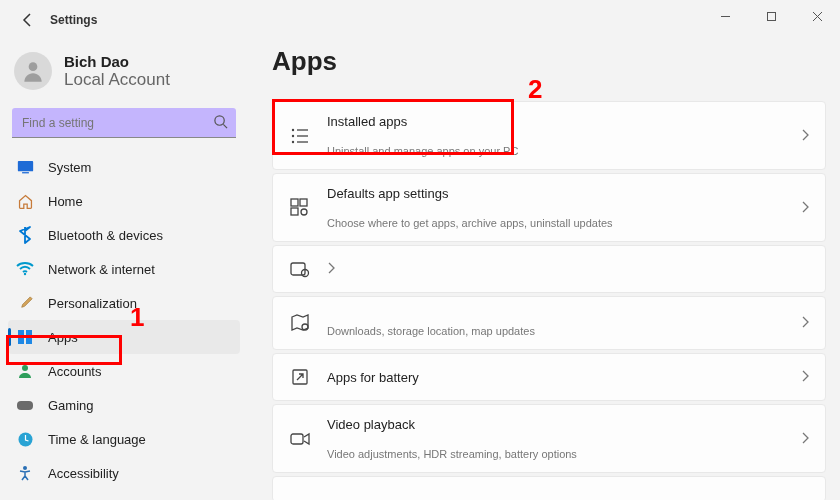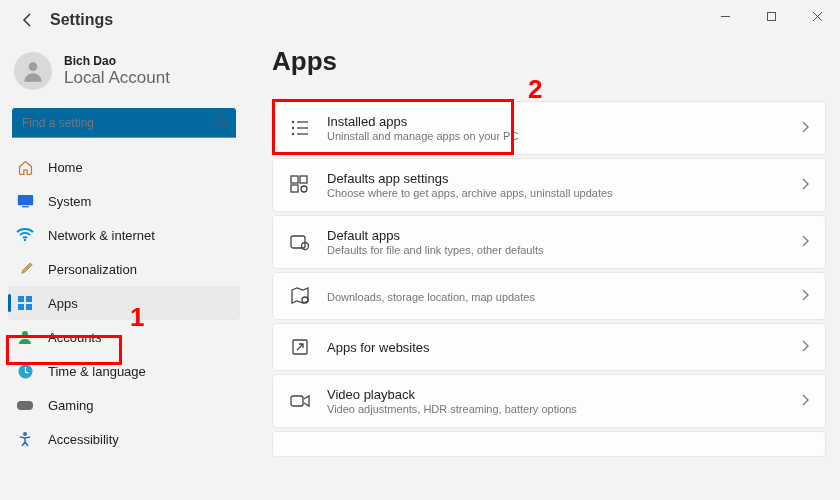--- a/index.html
+++ b/index.html
@@ -1,45 +1,45 @@
 <!DOCTYPE html>
 <html><head>
 <meta charset="utf-8">
 <style>
 *{box-sizing:border-box;margin:0;padding:0;font-family:"Segoe UI",Arial,sans-serif}
 body{width:840px;height:500px;background:#f3f3f3;overflow:hidden;position:relative}
 .win-controls{position:absolute;top:0;right:0;display:flex}
 .win-btn{width:46px;height:32px;display:flex;align-items:center;justify-content:center;color:#555}
 .titlebar{display:flex;align-items:center;height:40px;padding:0 12px}
 .back-btn{width:32px;height:32px;display:flex;align-items:center;justify-content:center;color:#444;cursor:pointer}
-.app-title{font-size:16px;font-weight:600;color:#333;margin-left:6px}
+.app-title{font-size:12px;font-weight:600;color:#333;margin-left:6px}
 .layout{display:flex;height:460px}
 .sidebar{width:248px;padding:4px 8px 0 8px}
 .profile{display:flex;align-items:center;padding:8px 6px 14px 6px}
 .avatar{width:38px;height:38px;border-radius:50%;background:#d9d9d9;display:flex;align-items:center;justify-content:center}
 .avatar svg{width:26px;height:26px;fill:#9e9e9e}
 .profile-text{margin-left:12px}
-.profile-name{font-size:12px;font-weight:600;color:#222}
+.profile-name{font-size:15px;font-weight:600;color:#222}
 .profile-sub{font-size:17px;color:#666}
 .search{position:relative;margin:4px 4px 12px 4px}
-.search input{width:100%;height:30px;border:none;border-bottom:1px solid #888;background:#0369a1;padding:0 30px 0 10px;font-size:12px;outline:none;border-radius:3px 3px 0 0}
+.search input{width:100%;height:30px;border:none;border-bottom:1px solid #888;background:#c4b5fd;padding:0 30px 0 10px;font-size:12px;outline:none;border-radius:3px 3px 0 0}
 .search .sicon{position:absolute;right:8px;top:6px;color:#555}
 .nav{list-style:none;margin-top:4px}
 .nav-item{display:flex;align-items:center;height:34px;padding:0 8px;border-radius:4px;font-size:13px;color:#222;cursor:pointer;position:relative}
 .nav-item.selected{background:#e9e9e9}
 .nav-item.selected::before{content:"";position:absolute;left:0;top:8px;bottom:8px;width:3px;background:#0067c0;border-radius:2px}
 .nav-icon{width:18px;height:18px;margin-right:14px;display:flex;align-items:center;justify-content:center}
 .main{flex:1;padding:6px 14px 0 24px;overflow:hidden}
 .page-title{font-size:26px;font-weight:600;color:#222;margin-bottom:24px}
 .cards{display:flex;flex-direction:column;gap:3px}
 .card{background:#fdfdfd;border:1px solid #e8e8e8;border-radius:4px;display:flex;align-items:center;padding:12px 16px;cursor:pointer}
 .card-icon{width:22px;height:22px;color:#444;margin-right:16px;display:flex;align-items:center;justify-content:center}
 .card-text{flex:1}
 .card-title{font-size:13px;color:#222;font-weight:400}
-.card-sub{font-size:11px;color:#777;margin-top:1px}
+.card-sub{font-size:11px;color:#777;margin-top:16px}
 .chev{color:#777}
 .annot{position:absolute;color:#ff0000;font-size:26px;font-weight:700;font-family:Arial}
 .box1{position:absolute;border:3px solid #ff0000;pointer-events:none}
 </style>
 </head>
 <body>
 
 <div class="win-controls">
   <div class="win-btn">
       <svg width="11" height="11" viewBox="0 0 11 11">
@@ -85,34 +85,42 @@
     <div class="search">
       <input type="text" placeholder="Find a setting" style="">
       <span class="sicon"><svg width="15" height="15" viewBox="0 0 16 16">
             <circle cx="7" cy="7" r="5" fill="none" stroke="#555" stroke-width="1.3"></circle>
             <line x1="11" y1="11" x2="15" y2="15" stroke="#555" stroke-width="1.3"></line>
           </svg></span>
     </div>
     <ul class="nav">
       <li class="nav-item">
           <span class="nav-icon">
-            <svg width="17" height="17" viewBox="0 0 20 20">
-              <path d="M3 9l7-6 7 6v8a1 1 0 01-1 1h-4v-5H8v5H4a1 1 0 01-1-1V9z" fill="none" stroke="#c77b3a" stroke-width="1.5"></path>
-            </svg>
-          </span>
-          <span>Home</span>
-        </li>
-      <li class="nav-item">
-          <span class="nav-icon">
             <svg width="17" height="14" viewBox="0 0 20 16">
               <rect x="1" y="1" width="18" height="12" rx="1" fill="#1e6bd6"></rect>
               <rect x="6" y="14" width="8" height="1.5" fill="#1e6bd6"></rect>
             </svg>
           </span>
           <span>System</span>
+        </li>
+      <li class="nav-item">
+          <span class="nav-icon">
+            <svg width="17" height="17" viewBox="0 0 20 20">
+              <path d="M3 9l7-6 7 6v8a1 1 0 01-1 1h-4v-5H8v5H4a1 1 0 01-1-1V9z" fill="none" stroke="#c77b3a" stroke-width="1.5"></path>
+            </svg>
+          </span>
+          <span>Home</span>
+        </li>
+      <li class="nav-item">
+          <span class="nav-icon">
+            <svg width="14" height="18" viewBox="0 0 14 18">
+              <path d="M7 1v16l5-4-10-8 10-4-5 4" fill="none" stroke="#0078d4" stroke-width="1.8" stroke-linejoin="round"></path>
+            </svg>
+          </span>
+          <span>Bluetooth &amp; devices</span>
         </li>
       <li class="nav-item">
           <span class="nav-icon">
             <svg width="18" height="14" viewBox="0 0 18 14">
               <path d="M1 4c4-4 12-4 16 0M4 7c3-3 7-3 10 0M7 10c1-1 3-1 4 0" fill="none" stroke="#0099cc" stroke-width="1.8"></path>
               <circle cx="9" cy="12" r="1.2" fill="#0099cc"></circle>
             </svg>
           </span>
           <span>Network &amp; internet</span>
         </li>
@@ -139,34 +147,34 @@
           <span class="nav-icon">
             <svg width="16" height="16" viewBox="0 0 16 16">
               <circle cx="8" cy="5" r="3" fill="#2e9e5b"></circle>
               <path d="M2 15c0-3 2.7-5 6-5s6 2 6 5" fill="#2e9e5b"></path>
             </svg>
           </span>
           <span>Accounts</span>
         </li>
       <li class="nav-item">
           <span class="nav-icon">
+            <svg width="18" height="13" viewBox="0 0 18 13">
+              <rect x="1" y="2" width="16" height="9" rx="4" fill="#6b6b6b"></rect>
+            </svg>
+          </span>
+          <span>Gaming</span>
+        </li>
+      <li class="nav-item">
+          <span class="nav-icon">
             <svg width="17" height="17" viewBox="0 0 17 17">
               <circle cx="8.5" cy="8.5" r="7" fill="#29a3d4"></circle>
               <path d="M8.5 4v5l3 1" stroke="#fff" stroke-width="1.2" fill="none"></path>
             </svg>
           </span>
           <span>Time &amp; language</span>
-        </li>
-      <li class="nav-item">
-          <span class="nav-icon">
-            <svg width="18" height="13" viewBox="0 0 18 13">
-              <rect x="1" y="2" width="16" height="9" rx="4" fill="#6b6b6b"></rect>
-            </svg>
-          </span>
-          <span>Gaming</span>
         </li>
       <li class="nav-item">
           <span class="nav-icon">
             <svg width="16" height="16" viewBox="0 0 16 16">
               <circle cx="8" cy="3" r="2" fill="#2a6fb5"></circle>
               <path d="M3 6l5 1 5-1M8 7v4l-3 4M8 11l3 4" stroke="#2a6fb5" stroke-width="1.5" fill="none"></path>
             </svg>
           </span>
           <span>Accessibility</span>
         </li>
@@ -212,24 +220,20 @@
               <path d="M2 1l5 5-5 5" fill="none" stroke="#777" stroke-width="1.3"></path>
             </svg></span>
       </div>
       <div class="card">
         <span class="card-icon">
             <svg width="20" height="18" viewBox="0 0 20 18">
               <rect x="1" y="3" width="14" height="12" rx="2" fill="none" stroke="#444" stroke-width="1.3"></rect>
               <circle cx="15" cy="13" r="3.5" fill="none" stroke="#444" stroke-width="1.3"></circle>
             </svg>
           </span>
-        <div class="card-text">
-            <div class="card-title">Default apps</div>
-            <div class="card-sub">Defaults for file and link types, other defaults</div>
-          </div>
         <span class="chev"><svg width="8" height="12" viewBox="0 0 8 12">
               <path d="M2 1l5 5-5 5" fill="none" stroke="#777" stroke-width="1.3"></path>
             </svg></span>
       </div>
       <div class="card">
         <span class="card-icon">
             <svg width="20" height="18" viewBox="0 0 20 18">
               <path d="M2 3l5-2 6 2 5-2v13l-5 2-6-2-5 2V3z" fill="none" stroke="#444" stroke-width="1.3"></path>
               <circle cx="15" cy="13" r="3" fill="none" stroke="#444" stroke-width="1.3"></circle>
             </svg>
@@ -242,21 +246,21 @@
             </svg></span>
       </div>
       <div class="card">
         <span class="card-icon">
             <svg width="18" height="18" viewBox="0 0 18 18">
               <rect x="2" y="2" width="14" height="14" rx="1" fill="none" stroke="#444" stroke-width="1.3"></rect>
               <path d="M6 12l6-6M8 6h4v4" fill="none" stroke="#444" stroke-width="1.3"></path>
             </svg>
           </span>
         <div class="card-text">
-            <div class="card-title">Apps for websites</div>
+            <div class="card-title">Apps for battery</div>
           </div>
         <span class="chev"><svg width="8" height="12" viewBox="0 0 8 12">
               <path d="M2 1l5 5-5 5" fill="none" stroke="#777" stroke-width="1.3"></path>
             </svg></span>
       </div>
       <div class="card">
         <span class="card-icon">
             <svg width="20" height="14" viewBox="0 0 20 14">
               <rect x="1" y="2" width="12" height="10" rx="2" fill="none" stroke="#444" stroke-width="1.3"></rect>
               <path d="M14 5l5-3v10l-5-3" fill="none" stroke="#444" stroke-width="1.3"></path>

